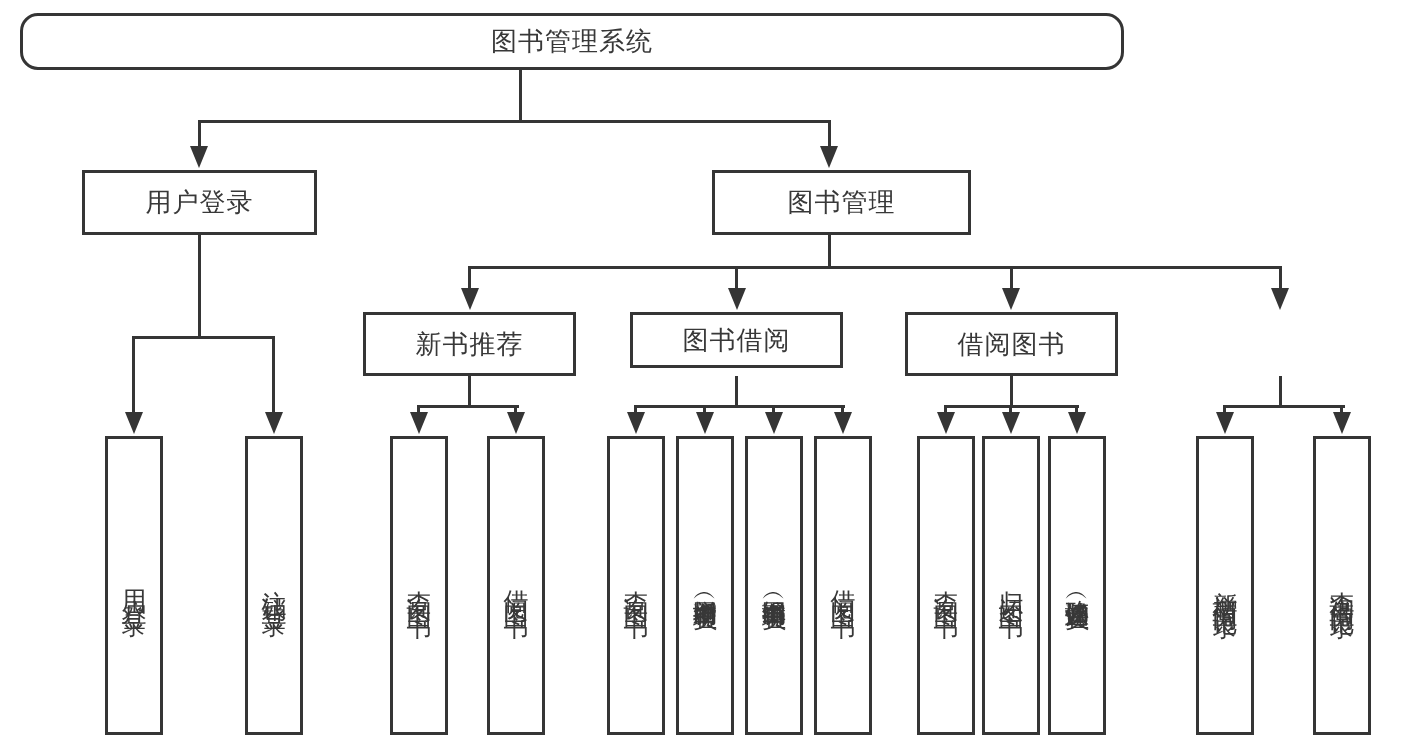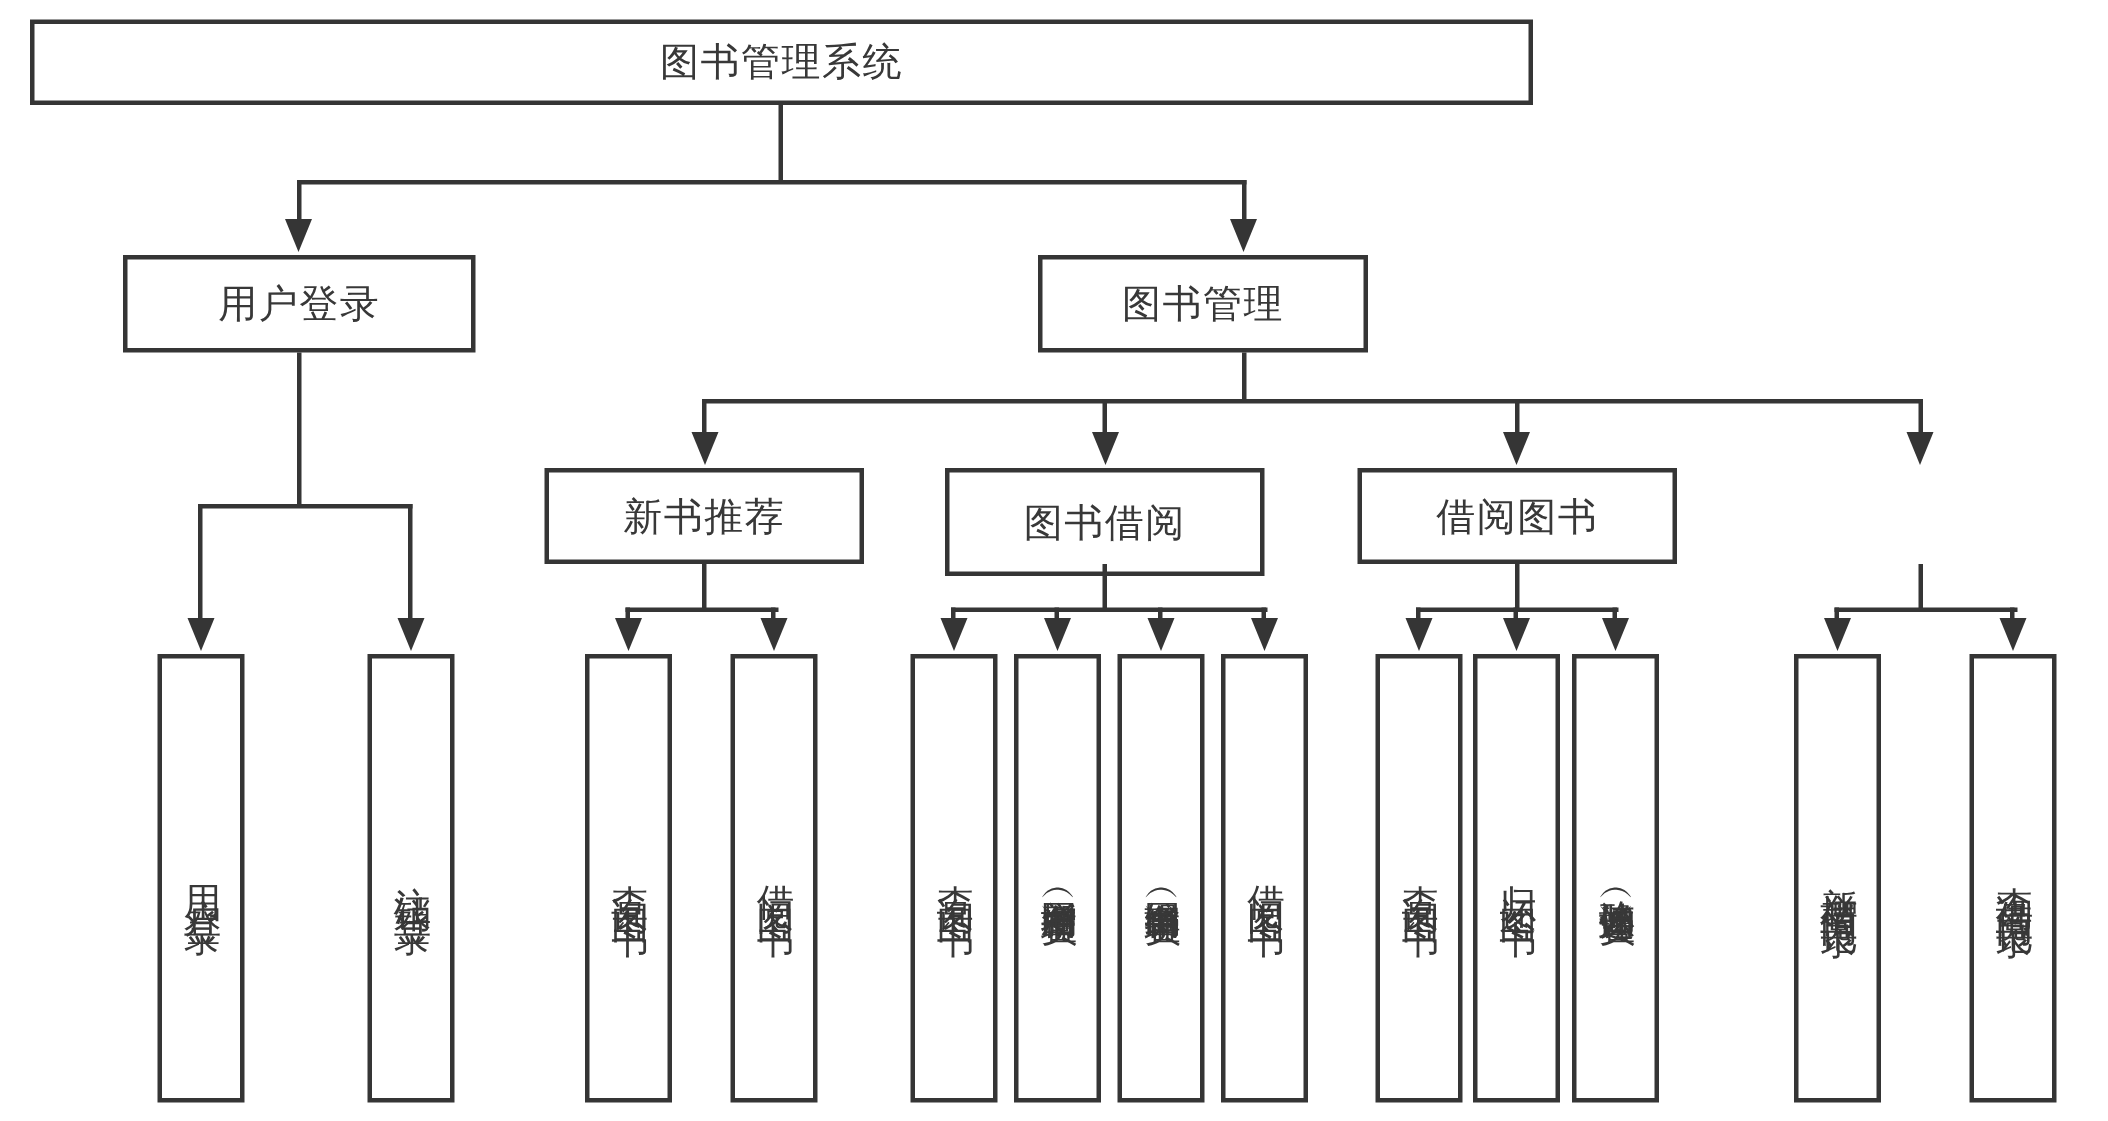--- a/index.html
+++ b/index.html
@@ -36,35 +36,35 @@
     position:absolute; left:1183px; top:719px;
     font-size:17px; color:#9e9e9e; letter-spacing:1px;
     white-space:nowrap; z-index:5;
   }
 </style>
 </head>
 <body>
 
 <div class="canvas">
 
-  <div class="box hbox" style="left:20px; top:13px; width:1002px; height:57px;">
+  <div class="box hbox" style="left:20px; top:13px; width:1104px; height:57px;border-radius:18px;">
     <span>图书管理系统</span>
   </div>
 
   <div class="line" style="left:519px; top:70px; width:3px; height:52px;"></div>
   <div class="line" style="left:198px; top:120px; width:633px; height:3px;"></div>
   <div class="line" style="left:198px; top:120px; width:3px; height:28px;"></div>
   <div class="arrow" style="left:190px; top:146px;"></div>
   <div class="line" style="left:828px; top:120px; width:3px; height:28px;"></div>
   <div class="arrow" style="left:820px; top:146px;"></div>
 
   <div class="box hbox" style="left:82px; top:170px; width:235px; height:65px;">
     <span>用户登录</span>
   </div>
-  <div class="box hbox" style="left:692px; top:170px; width:220px; height:65px;">
+  <div class="box hbox" style="left:712px; top:170px; width:259px; height:65px;">
     <span>图书管理</span>
   </div>
 
   <div class="line" style="left:198px; top:235px; width:3px; height:103px;"></div>
   <div class="line" style="left:132px; top:336px; width:143px; height:3px;"></div>
   <div class="line" style="left:132px; top:336px; width:3px; height:78px;"></div>
   <div class="arrow" style="left:125px; top:412px;"></div>
   <div class="line" style="left:272px; top:336px; width:3px; height:78px;"></div>
   <div class="arrow" style="left:265px; top:412px;"></div>
 
@@ -75,21 +75,21 @@
   <div class="line" style="left:735px; top:266px; width:3px; height:26px;"></div>
   <div class="arrow" style="left:728px; top:288px;"></div>
   <div class="line" style="left:1010px; top:266px; width:3px; height:26px;"></div>
   <div class="arrow" style="left:1002px; top:288px;"></div>
   <div class="line" style="left:1279px; top:266px; width:3px; height:26px;"></div>
   <div class="arrow" style="left:1271px; top:288px;"></div>
 
   <div class="box hbox" style="left:363px; top:312px; width:213px; height:64px;">
     <span>新书推荐</span>
   </div>
-  <div class="box hbox" style="left:630px; top:312px; width:213px; height:72px;">
+  <div class="box hbox" style="left:630px; top:312px; width:213px; height:56px;">
     <span>图书借阅</span>
   </div>
   <div class="box hbox" style="left:905px; top:312px; width:213px; height:64px;">
     <span>借阅图书</span>
   </div>
 
   <div class="line" style="left:468px; top:376px; width:3px; height:31px;"></div>
   <div class="line" style="left:417px; top:405px; width:102px; height:3px;"></div>
   <div class="line" style="left:417px; top:405px; width:3px; height:9px;"></div>
   <div class="arrow" style="left:410px; top:412px;"></div>

